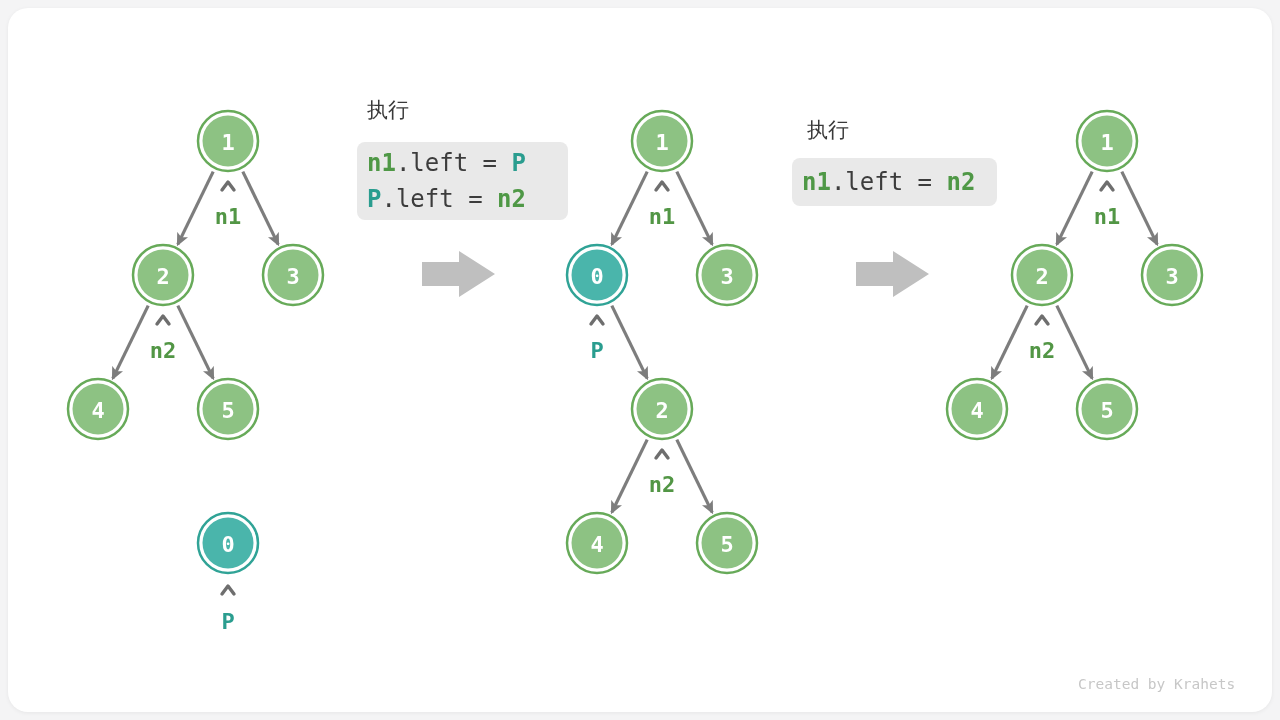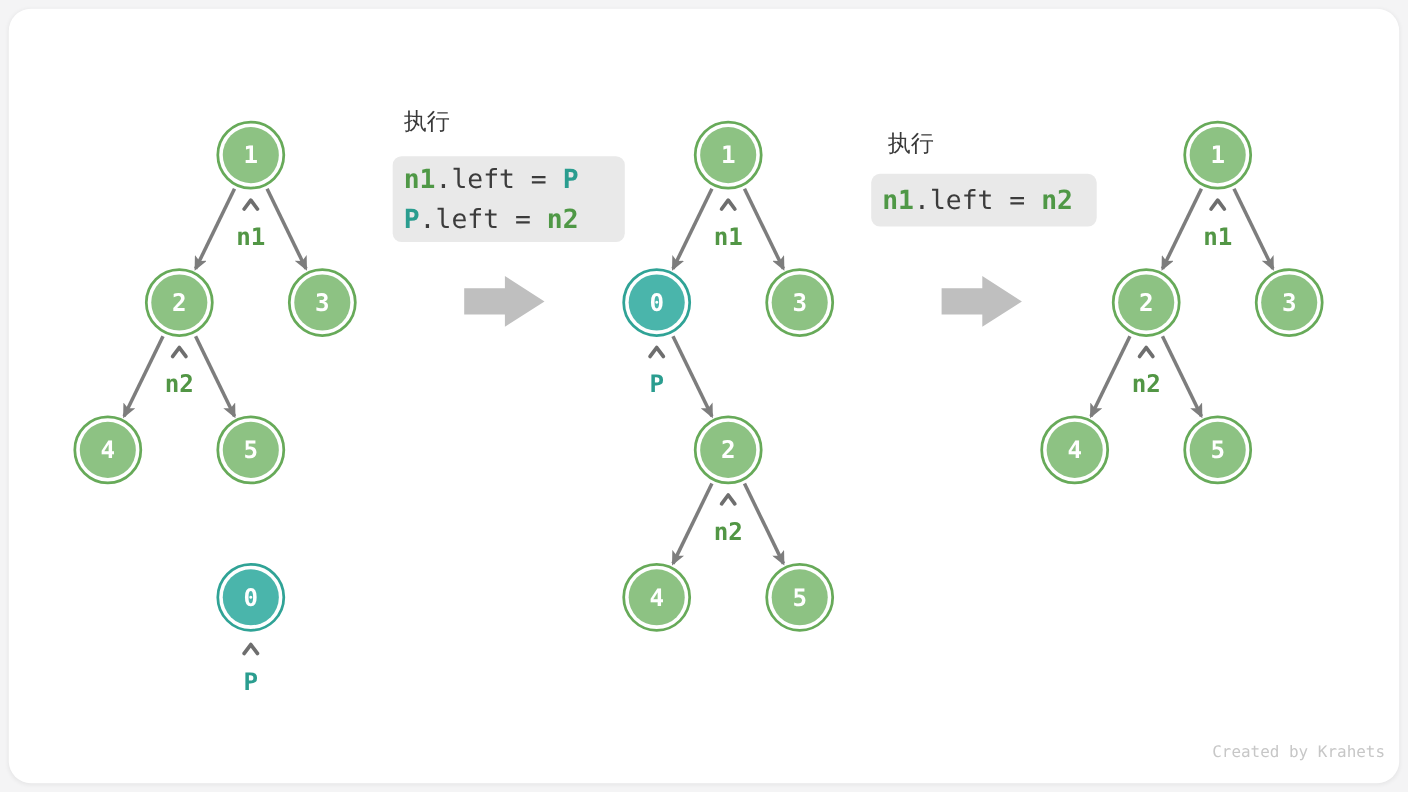--- a/index.html
+++ b/index.html
@@ -50,21 +50,21 @@
     font-family:"DejaVu Sans Mono","Liberation Mono",monospace;
     font-size:24px;line-height:36px;white-space:pre;color:#3c3c3c;
   }
   .tk-green{color:#4f9846;font-weight:bold;}
   .tk-teal{color:#2a9d8f;font-weight:bold;}
   .tk-plain{color:#3c3c3c;}
 
   .watermark{
     position:absolute;left:1078px;top:676px;
     font-family:"DejaVu Sans Mono","Liberation Mono",monospace;
-    font-size:14.5px;color:#c7c7c7;white-space:pre;margin-left:24px;
+    font-size:14.5px;color:#c7c7c7;white-space:pre;
   }
 </style>
 </head>
 <body>
 
 <div class="card"></div>
 
 <svg class="fig" width="1280" height="720" viewBox="0 0 1280 720">
   <defs>
     <marker id="ah" markerUnits="userSpaceOnUse" markerWidth="14" markerHeight="12" refX="11" refY="6" orient="auto">

